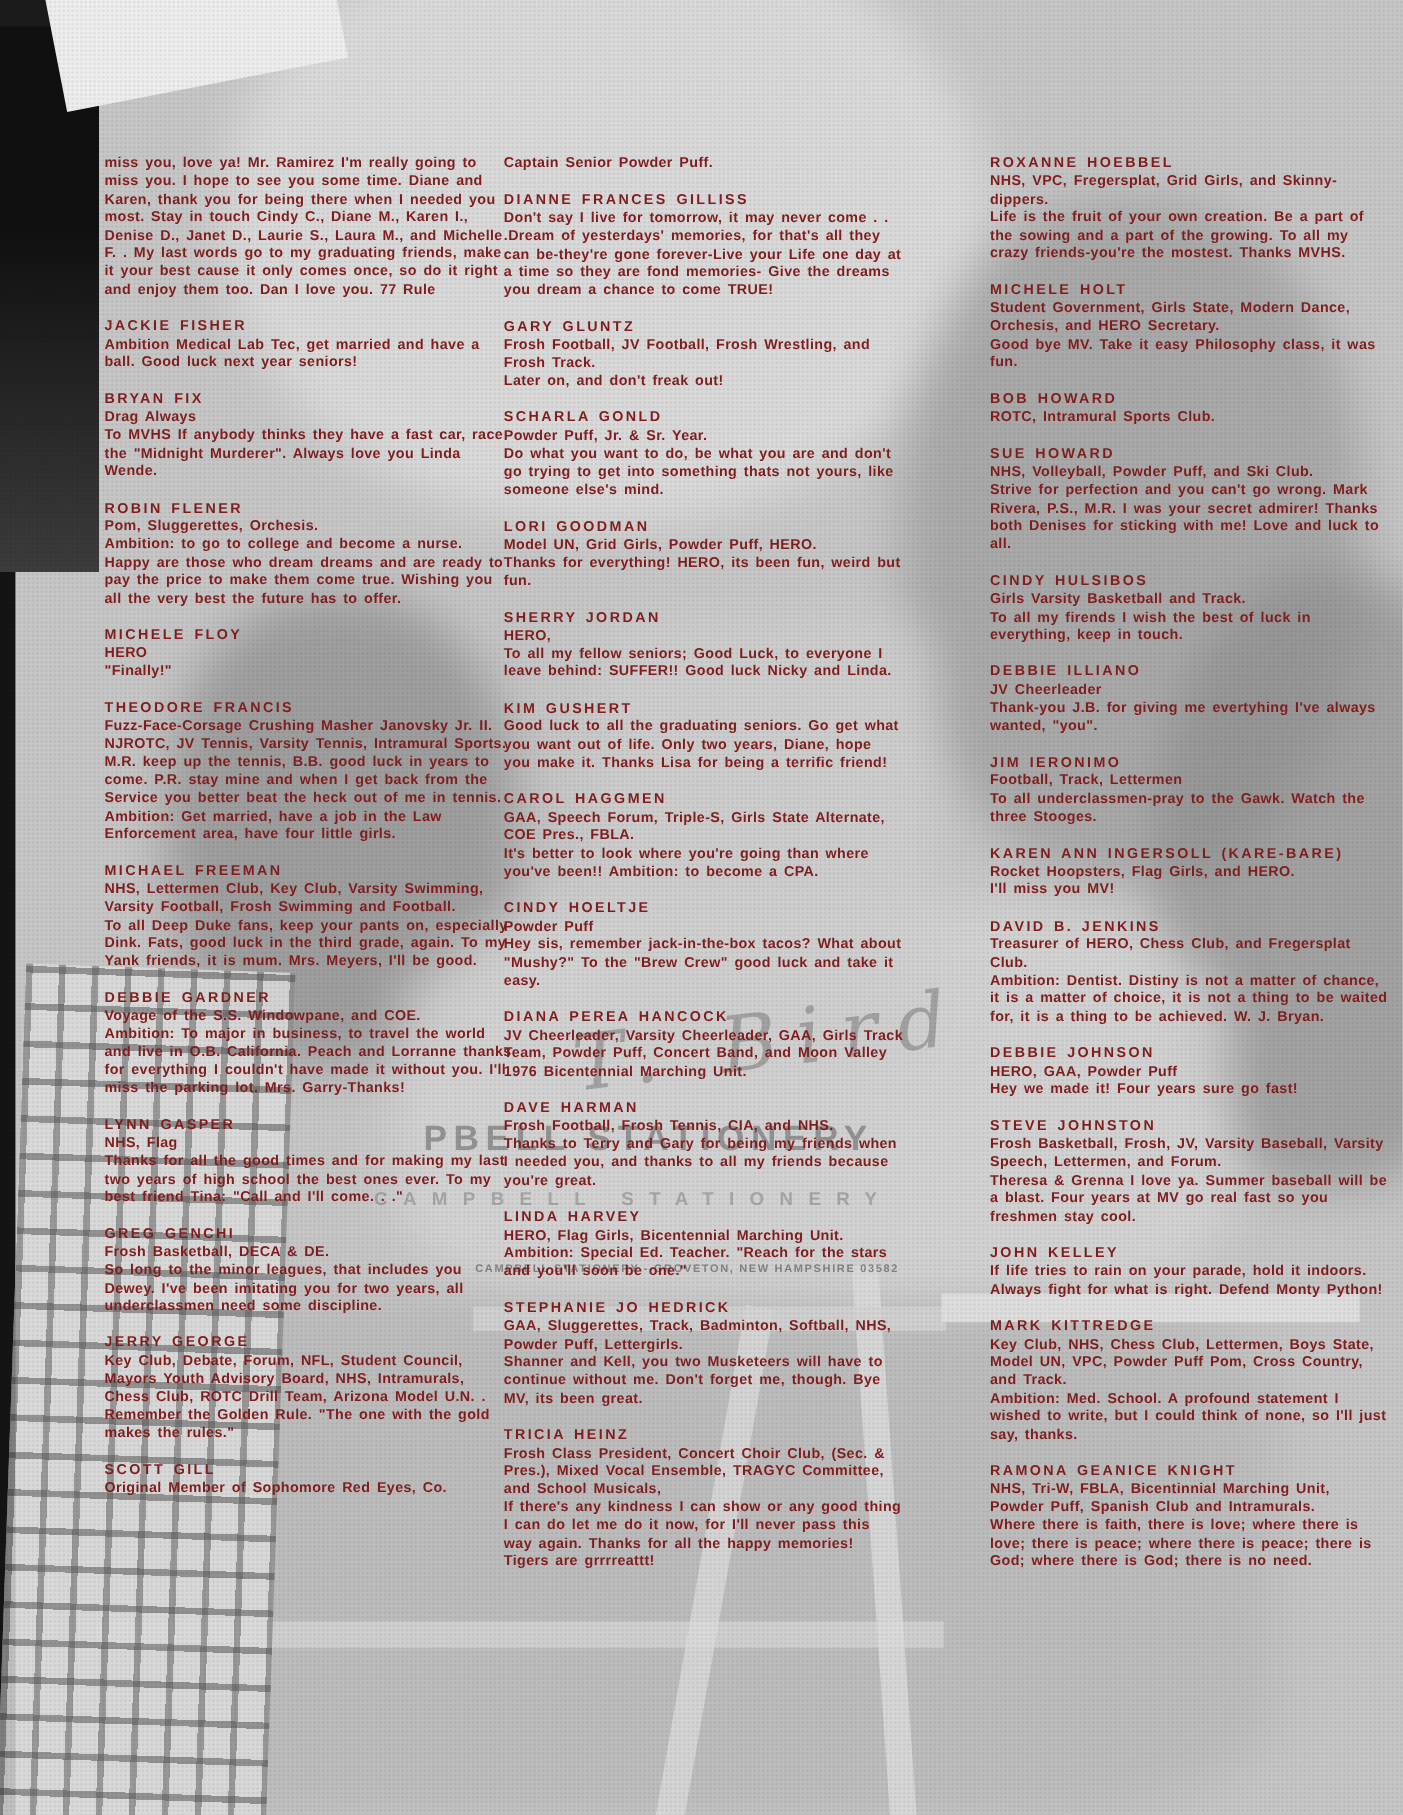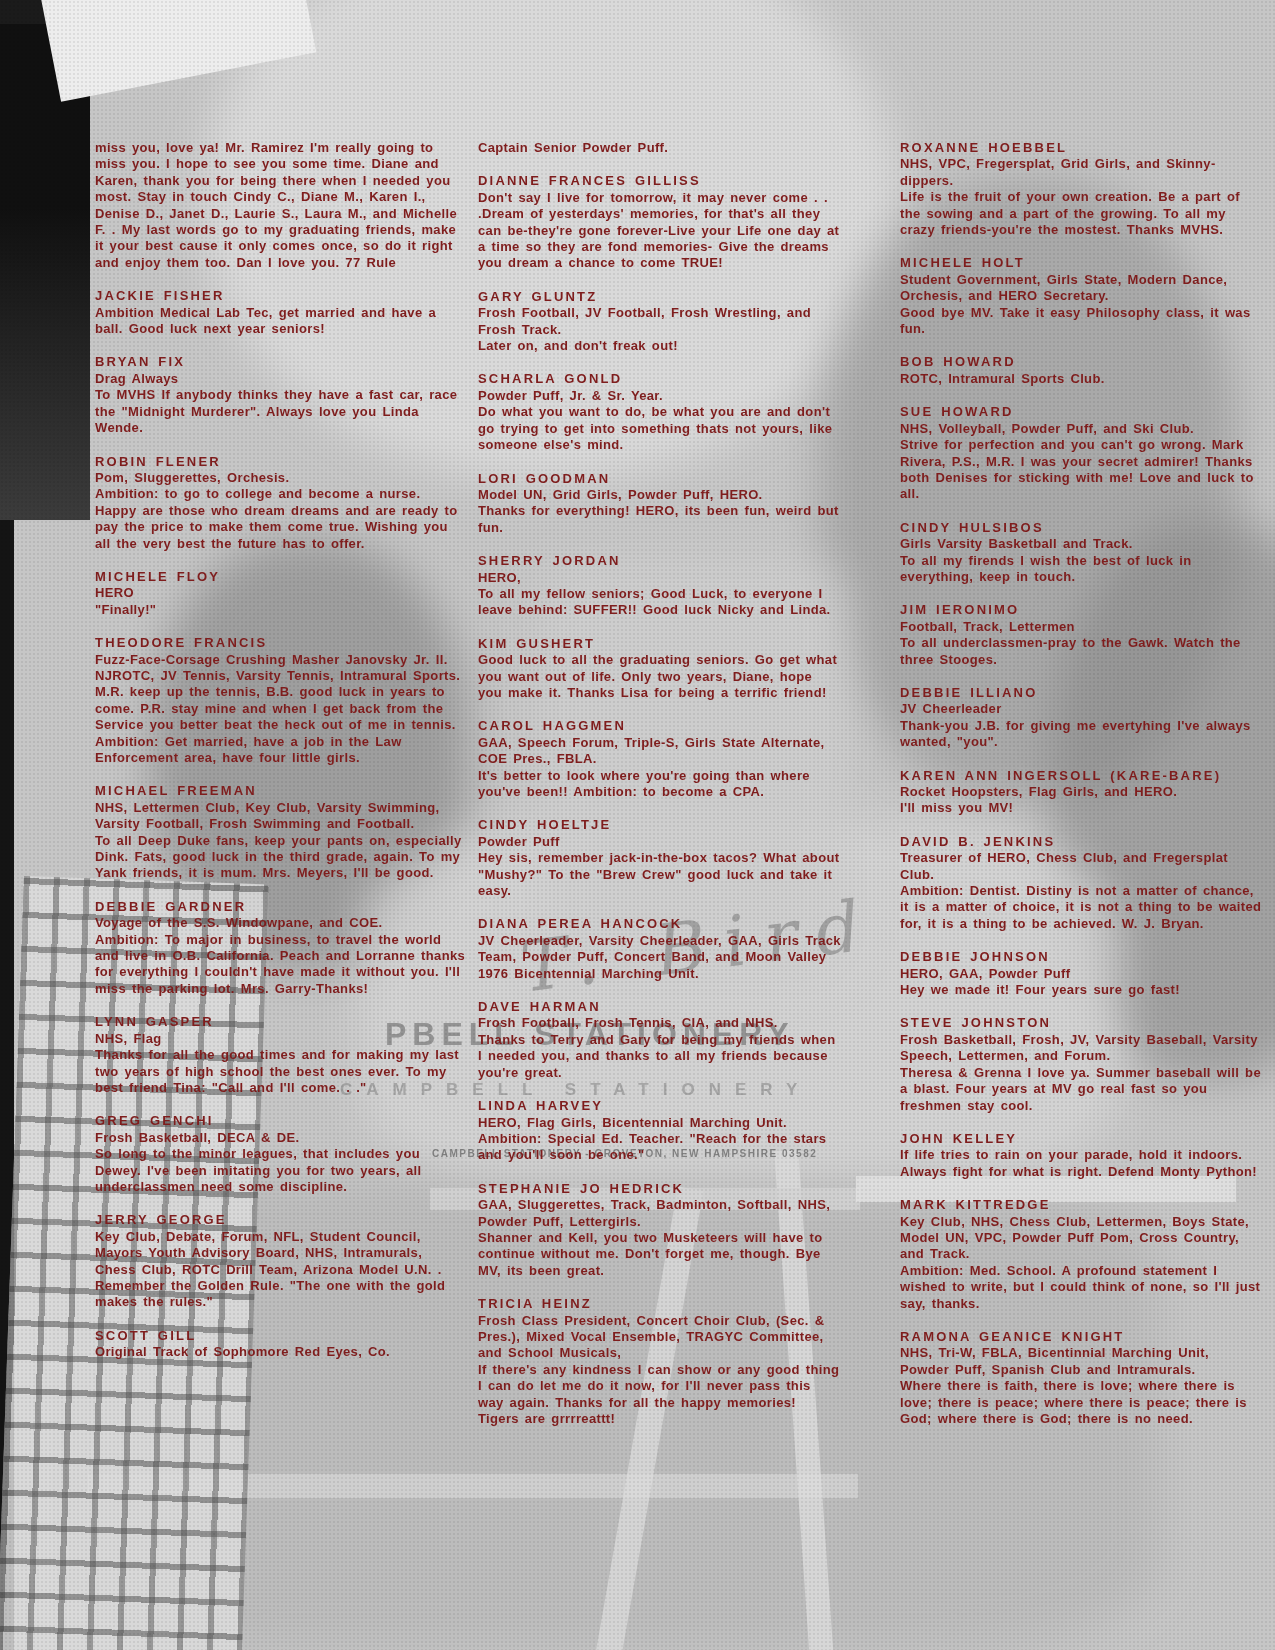--- a/index.html
+++ b/index.html
@@ -45,21 +45,21 @@
     transform:rotate(-7deg);letter-spacing:18px;white-space:nowrap;
   }
   
   .textlayer{position:absolute;inset:0;z-index:5;}
   .col{
     position:absolute;top:140px;
     color:#7f1d1d;font-size:13px;line-height:16.4px;font-weight:bold;
     letter-spacing:.35px;word-spacing:2px;
   }
   #col0{left:95px;width:372px;}
-  #col1{left:478px;width:364px;}
+  #col1{left:458px;width:364px;}
   #col2{left:900px;width:362px;}
   .entry{margin-bottom:17px;}
   .ename{text-transform:uppercase;letter-spacing:2.2px;}
   .eline{}
 </style>
 </head>
 <body>
 
 <div class="photo">
 
@@ -142,21 +142,21 @@
         <div class="ename">GREG GENCHI</div>
         <div class="eline">Frosh Basketball, DECA &amp; DE.</div>
         <div class="eline">So long to the minor leagues, that includes you Dewey. I've been imitating you for two years, all underclassmen need some discipline.</div>
       </div>
       <div class="entry">
         <div class="ename">JERRY GEORGE</div>
         <div class="eline">Key Club, Debate, Forum, NFL, Student Council, Mayors Youth Advisory Board, NHS, Intramurals, Chess Club, ROTC Drill Team, Arizona Model U.N. . Remember the Golden Rule. "The one with the gold makes the rules."</div>
       </div>
       <div class="entry">
         <div class="ename">SCOTT GILL</div>
-        <div class="eline">Original Track of Sophomore Red Eyes, Co.</div>
+        <div class="eline">Original Member of Sophomore Red Eyes, Co.</div>
       </div>
     </div>
   <div class="col" id="col1">
       <div class="entry">
         <div class="eline">Captain Senior Powder Puff.</div>
       </div>
       <div class="entry">
         <div class="ename">DIANNE FRANCES GILLISS</div>
         <div class="eline">Don't say I live for tomorrow, it may never come . . .Dream of yesterdays' memories, for that's all they can be-they're gone forever-Live your Life one day at a time so they are fond memories- Give the dreams you dream a chance to come TRUE!</div>
       </div>
@@ -238,30 +238,30 @@
         <div class="ename">SUE HOWARD</div>
         <div class="eline">NHS, Volleyball, Powder Puff, and Ski Club.</div>
         <div class="eline">Strive for perfection and you can't go wrong. Mark Rivera, P.S., M.R. I was your secret admirer! Thanks both Denises for sticking with me! Love and luck to all.</div>
       </div>
       <div class="entry">
         <div class="ename">CINDY HULSIBOS</div>
         <div class="eline">Girls Varsity Basketball and Track.</div>
         <div class="eline">To all my firends I wish the best of luck in everything, keep in touch.</div>
       </div>
       <div class="entry">
+        <div class="ename">DEBBIE ILLIANO</div>
+        <div class="eline">JV Cheerleader</div>
+        <div class="eline">Thank-you J.B. for giving me evertyhing I've always wanted, "you".</div>
+      </div>
+      <div class="entry">
         <div class="ename">JIM IERONIMO</div>
         <div class="eline">Football, Track, Lettermen</div>
         <div class="eline">To all underclassmen-pray to the Gawk. Watch the three Stooges.</div>
       </div>
       <div class="entry">
-        <div class="ename">DEBBIE ILLIANO</div>
-        <div class="eline">JV Cheerleader</div>
-        <div class="eline">Thank-you J.B. for giving me evertyhing I've always wanted, "you".</div>
-      </div>
-      <div class="entry">
         <div class="ename">KAREN ANN INGERSOLL (Kare-Bare)</div>
         <div class="eline">Rocket Hoopsters, Flag Girls, and HERO.</div>
         <div class="eline">I'll miss you MV!</div>
       </div>
       <div class="entry">
         <div class="ename">DAVID B. JENKINS</div>
         <div class="eline">Treasurer of HERO, Chess Club, and Fregersplat Club.</div>
         <div class="eline">Ambition: Dentist. Distiny is not a matter of chance, it is a matter of choice, it is not a thing to be waited for, it is a thing to be achieved. W. J. Bryan.</div>
       </div>
       <div class="entry">

